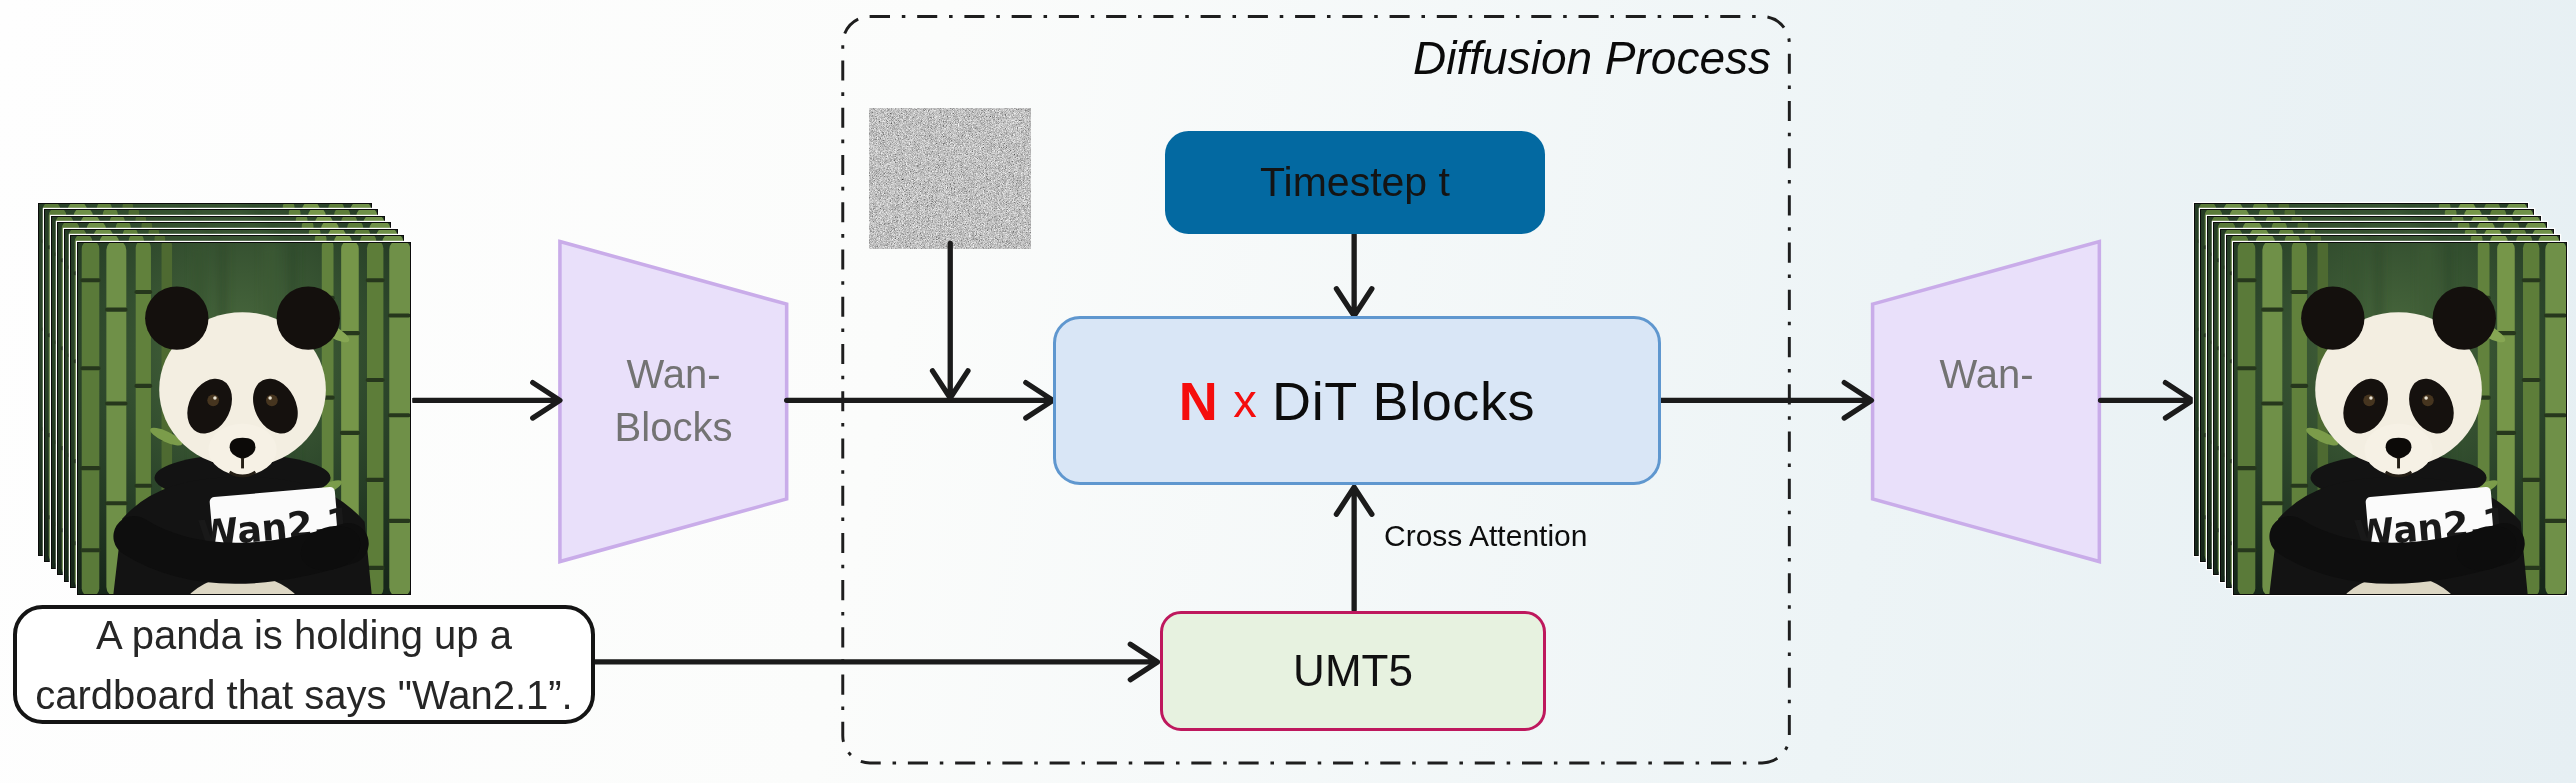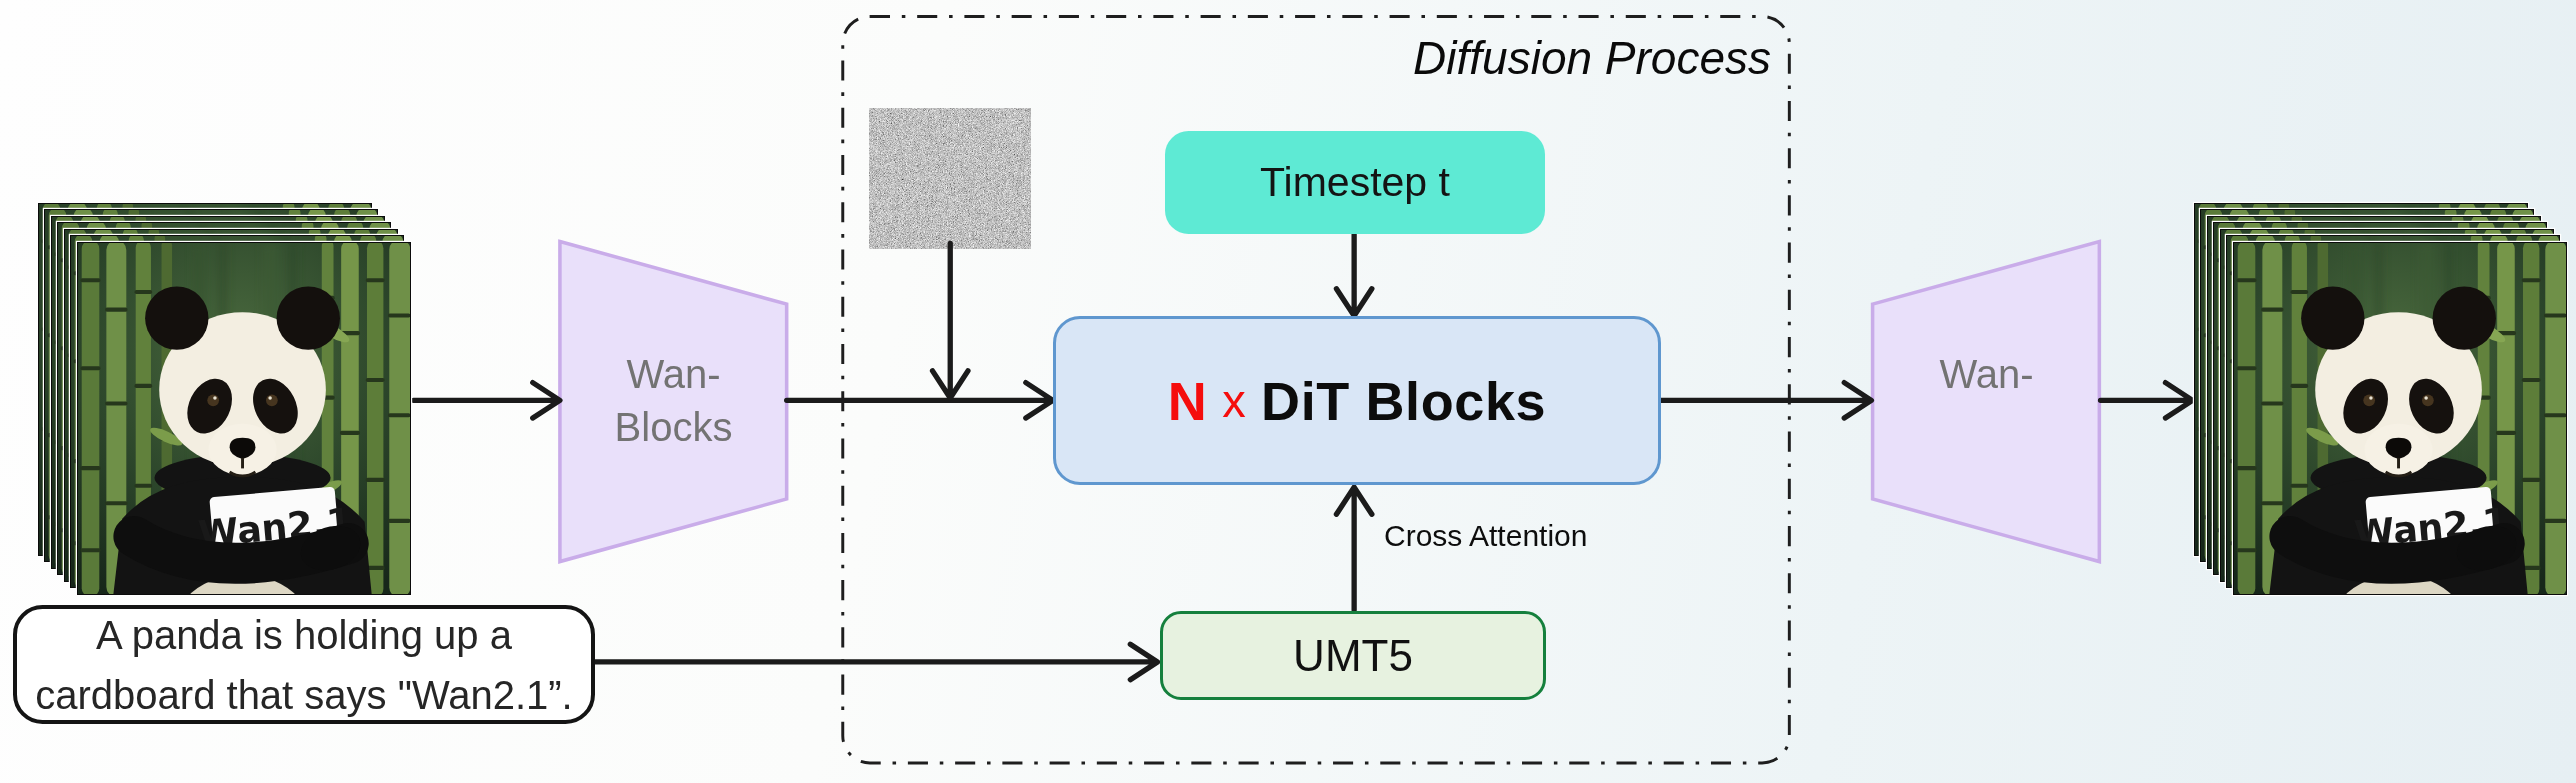--- a/index.html
+++ b/index.html
@@ -19,25 +19,25 @@
     background:#203220;z-index:2;
   }
   .frame svg{width:100%;height:100%;display:block;}
 
   
   .dbox{display:flex;align-items:center;justify-content:center;z-index:3;}
   .box-dit{left:1053px;top:316px;width:608px;height:169px;background:#d9e6f6;
     border:3px solid #5f97cf;border-radius:27px;gap:15.4px;}
   .dit-n{font-size:54px;font-weight:800;color:#f50d0d;}
   .dit-x{font-size:47px;font-weight:400;color:#f50d0d;}
-  .dit-rest{font-size:54px;font-weight:700;color:#0c0c0c;letter-spacing:0.6px;text-align:right;}
-  .box-timestep{left:1165px;top:131px;width:380px;height:103px;background:#5eead4;
+  .dit-rest{font-size:54px;font-weight:400;color:#0c0c0c;letter-spacing:0.6px;text-align:right;}
+  .box-timestep{left:1165px;top:131px;width:380px;height:103px;background:#0369a1;
     border-radius:23.6px;font-size:41px;font-weight:500;color:#141414;}
-  .box-umt5{left:1160px;top:611px;width:386px;height:89px;background:#e7f2e0;
-    border:3px solid #15803d;border-radius:21px;font-size:44px;font-weight:500;color:#111;}
+  .box-umt5{left:1160px;top:611px;width:386px;height:120px;background:#e7f2e0;
+    border:3px solid #be185d;border-radius:21px;font-size:44px;font-weight:500;color:#111;}
   .cross-label{left:1384px;top:519px;font-size:30px;font-weight:500;color:#0d0d0d;
     white-space:nowrap;z-index:3;}
   .fig-title{left:1299px;top:31px;width:472px;text-align:right;font-size:46px;
     font-style:italic;font-weight:500;color:#0a0a0a;z-index:3;white-space:nowrap;}
   .prompt-box{left:13px;top:605px;width:582px;height:119px;background:#ffffff;
     border:4.1px solid #141414;border-radius:29.5px;display:flex;flex-direction:column;
     align-items:center;justify-content:center;font-size:40px;line-height:1.5;
     color:#262626;z-index:3;text-align:center;}
   .vae-label{width:227px;text-align:center;font-size:40px;line-height:1.32;
     font-weight:500;color:#737373;z-index:3;}

